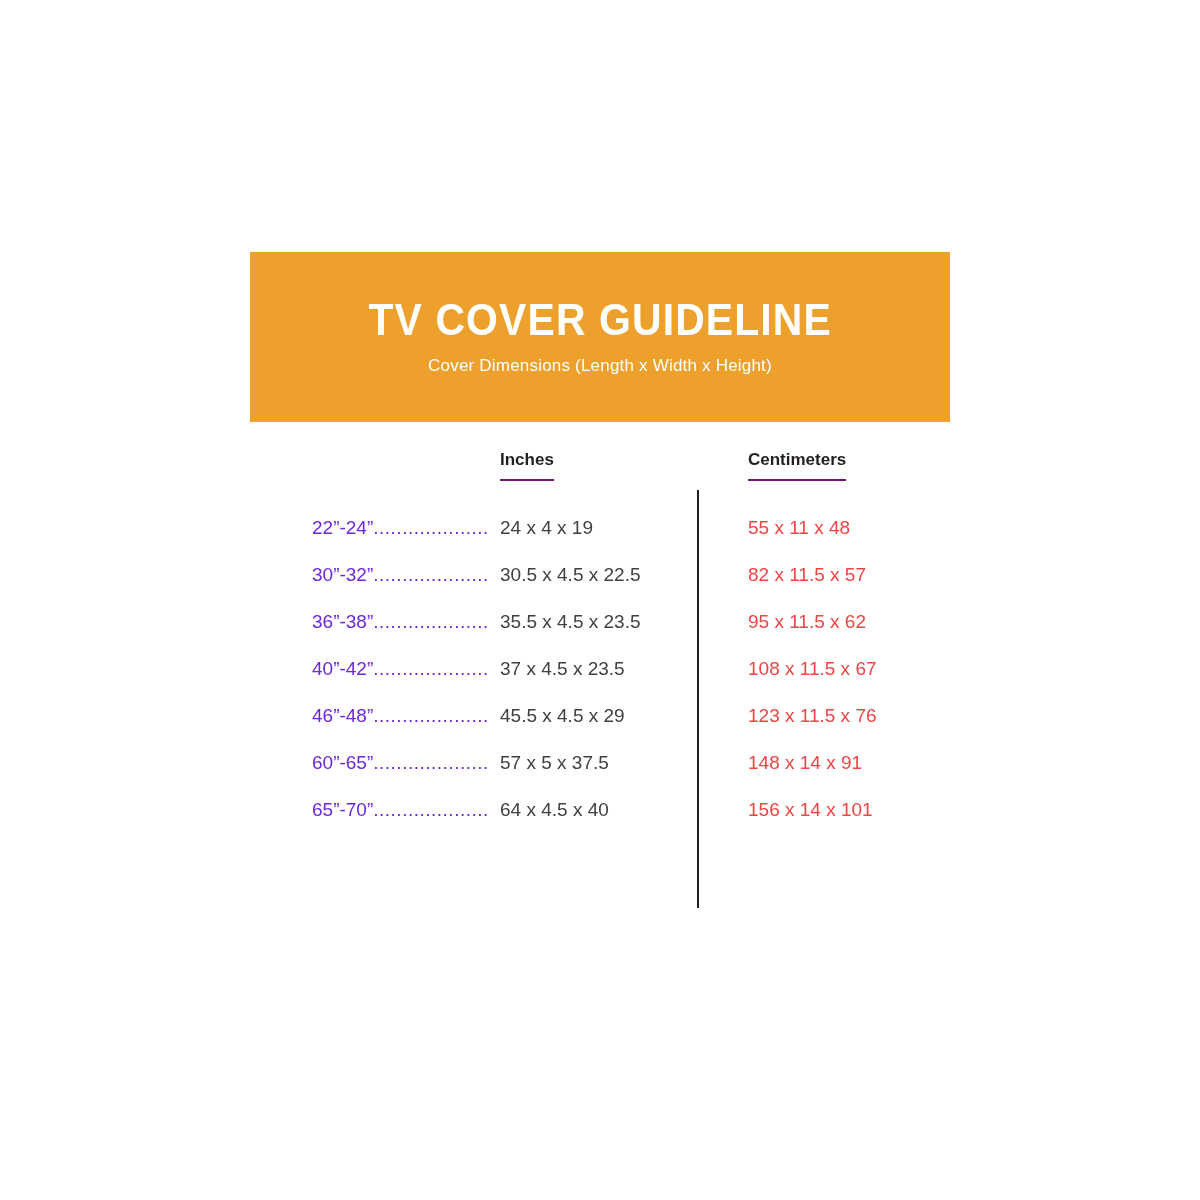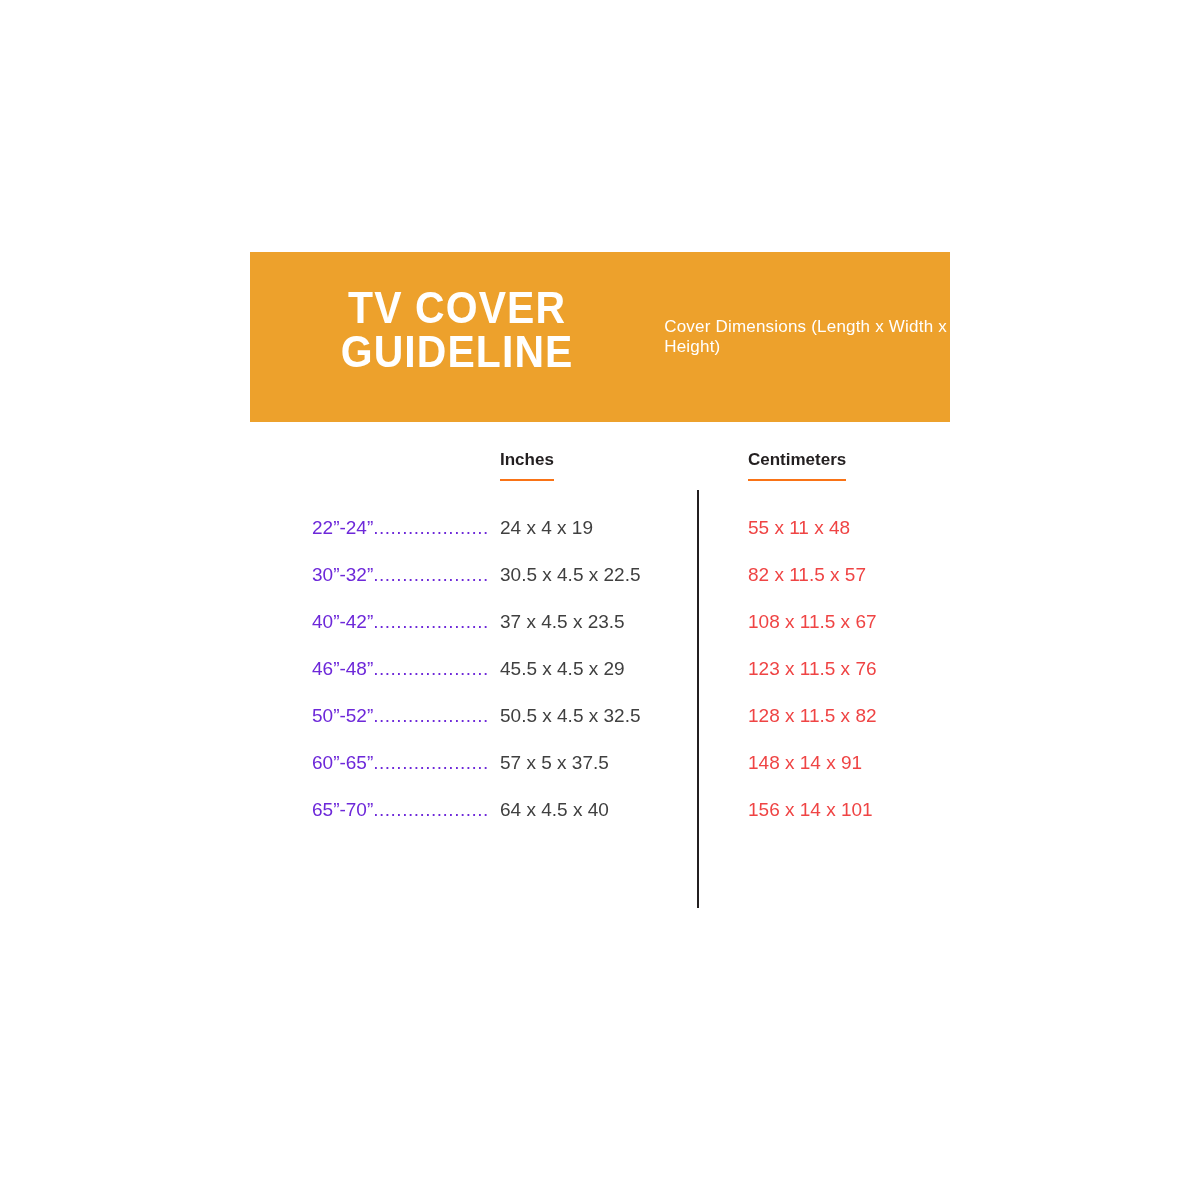--- a/index.html
+++ b/index.html
@@ -27,21 +27,21 @@
 
   
   .banner {
     position: absolute;
     left: 250px;
     top: 252px;
     width: 700px;
     height: 170px;
     background: #eda12c;
     display: flex;
-    flex-direction: row;
+    flex-direction: column;
     align-items: center;
     justify-content: center;
   }
   .banner-title {
     color: #ffffff;
     font-size: 44px;
     font-weight: bold;
     letter-spacing: 1.2px;
     line-height: 1;
     margin: 0 0 14px 0;
@@ -68,21 +68,21 @@
   .col-headers {
     position: relative;
     height: 44px;
   }
   .col-head {
     position: absolute;
     font-size: 17px;
     font-weight: bold;
     color: #231f20;
     padding-bottom: 9px;
-    border-bottom: 2px solid #f97316;
+    border-bottom: 2px solid #701a75;
   }
   .col-head.inches { left: 250px; }
   .col-head.cm { left: 498px; text-align: right; }
 
   
   .divider {
     position: absolute;
     left: 697px;
     top: 490px;
     width: 2px;
@@ -148,38 +148,38 @@
         <div class="inches-val">24 x 4 x 19</div>
         <div class="cm-val">55 x 11 x 48</div>
       </div>
 
       <div class="row">
         <div class="size-label"><span>30”-32”</span><span class="dots">....................</span></div>
         <div class="inches-val">30.5 x 4.5 x 22.5</div>
         <div class="cm-val">82 x 11.5 x 57</div>
       </div>
 
+      <div class="row">
+        <div class="size-label"><span>36”-38”</span><span class="dots">....................</span></div>
+        <div class="inches-val">35.5 x 4.5 x 23.5</div>
+        <div class="cm-val">95 x 11.5 x 62</div>
+      </div>
 
       <div class="row">
         <div class="size-label"><span>40”-42”</span><span class="dots">....................</span></div>
         <div class="inches-val">37 x 4.5 x 23.5</div>
         <div class="cm-val">108 x 11.5 x 67</div>
       </div>
 
       <div class="row">
         <div class="size-label"><span>46”-48”</span><span class="dots">....................</span></div>
         <div class="inches-val">45.5 x 4.5 x 29</div>
         <div class="cm-val">123 x 11.5 x 76</div>
       </div>
 
-      <div class="row">
-        <div class="size-label"><span>50”-52”</span><span class="dots">....................</span></div>
-        <div class="inches-val">50.5 x 4.5 x 32.5</div>
-        <div class="cm-val">128 x 11.5 x 82</div>
-      </div>
 
 
       <div class="row">
         <div class="size-label"><span>60”-65”</span><span class="dots">....................</span></div>
         <div class="inches-val">57 x 5 x 37.5</div>
         <div class="cm-val">148 x 14 x 91</div>
       </div>
 
       <div class="row">
         <div class="size-label"><span>65”-70”</span><span class="dots">....................</span></div>

